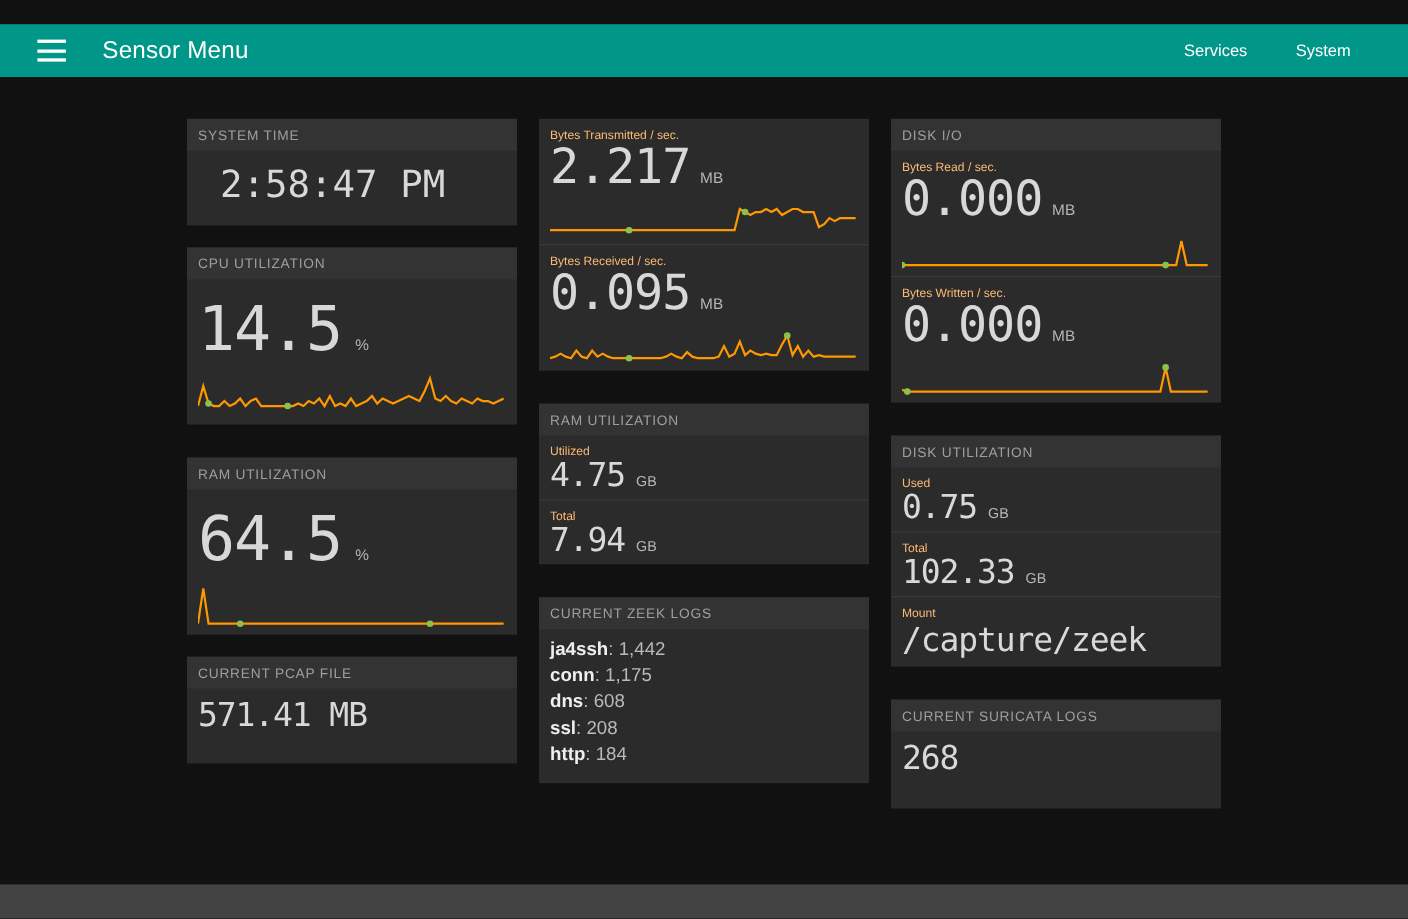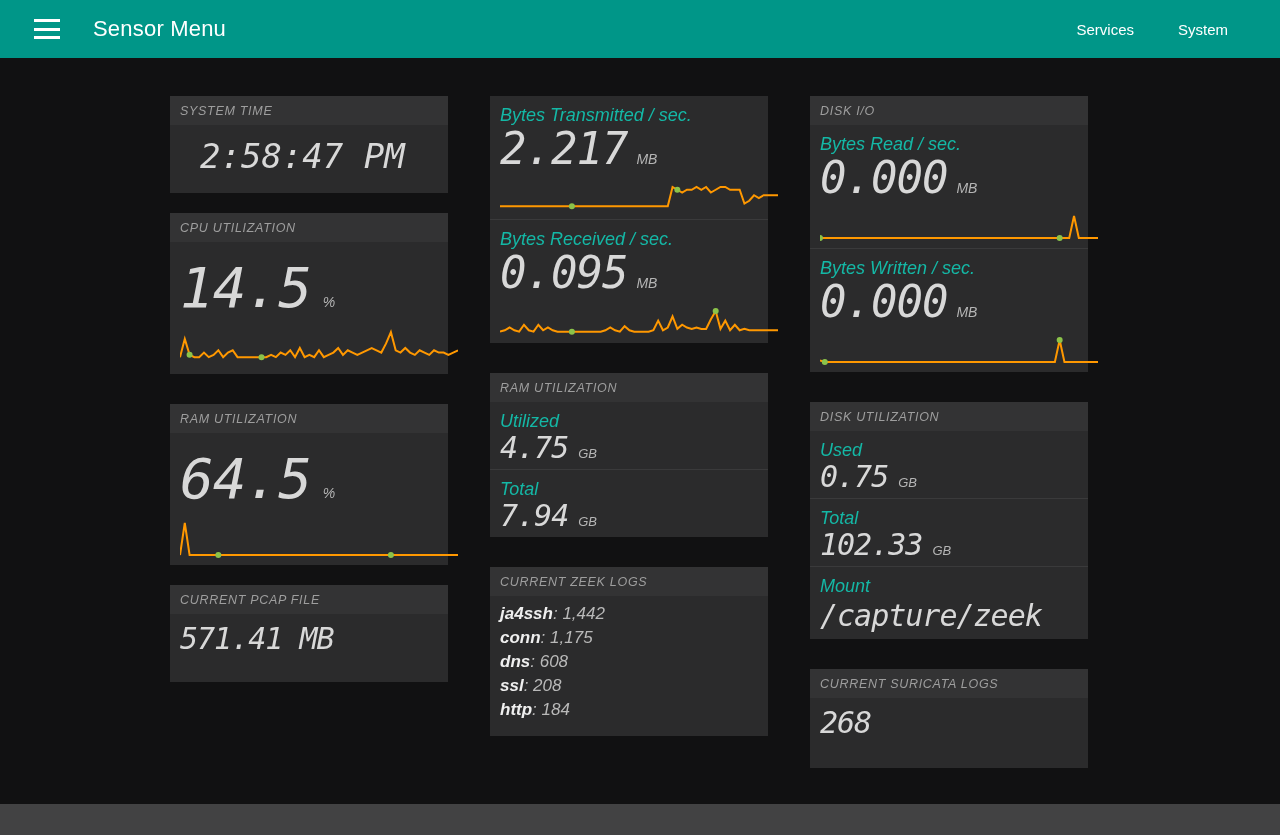--- a/index.html
+++ b/index.html
@@ -5,26 +5,27 @@
   * { box-sizing: border-box; margin: 0; padding: 0; }
   html, body {
     width: 1280px; height: 835px;
     background: #111112;
     font-family: "Liberation Sans", sans-serif;
     overflow: hidden;
   }
 
   
   .appbar {
-    height: 58px;
+    height: 48px;
     background: #009688;
     display: flex;
     align-items: center;
     padding: 0 24px 0 24px;
     position: relative;
+    margin-top: 22px;
   }
   .hamburger {
     width: 26px; height: 20px;
     display: flex; flex-direction: column; justify-content: space-between;
     cursor: pointer;
     margin-left: 10px;
   }
   .hamburger span { display: block; height: 3px; background: #fff; border-radius: 0; }
   .app-title {
     color: #ffffff;
@@ -49,42 +50,41 @@
     padding: 38px 170px 0 170px;
     display: grid;
     grid-template-columns: 300px 300px 300px;
     column-gap: 20px;
     align-items: start;
   }
   .col { display: flex; flex-direction: column; }
 
   .card {
     background: #2b2b2c;
-    width: 278px;
+    width: 300px;
     margin-bottom: 30px;
-    font-style: italic;
   }
   .card.tight { margin-bottom: 20px; }
 
   .card-head {
     background: #333334;
     color: #9e9e9e;
     font-size: 12.5px;
     letter-spacing: .7px;
     padding: 8px 10px 7px 10px;
     text-transform: uppercase;
   }
   .card-body { padding: 0; }
 
   .row-block { padding: 9px 10px 6px 10px; }
   .row-block.divided { border-top: 1px solid #3a3a3b; }
 
   .sub-label {
-    color: #14b8a6;
-    font-size: 18px;
+    color: #fdba74;
+    font-size: 11px;
     font-weight: 400;
     margin-bottom: 1px;
   }
 
   .bigval {
     color: #d8d8d8;
     font-family: "DejaVu Sans Mono", monospace;
     font-weight: 300;
     line-height: 1;
     display: flex;

